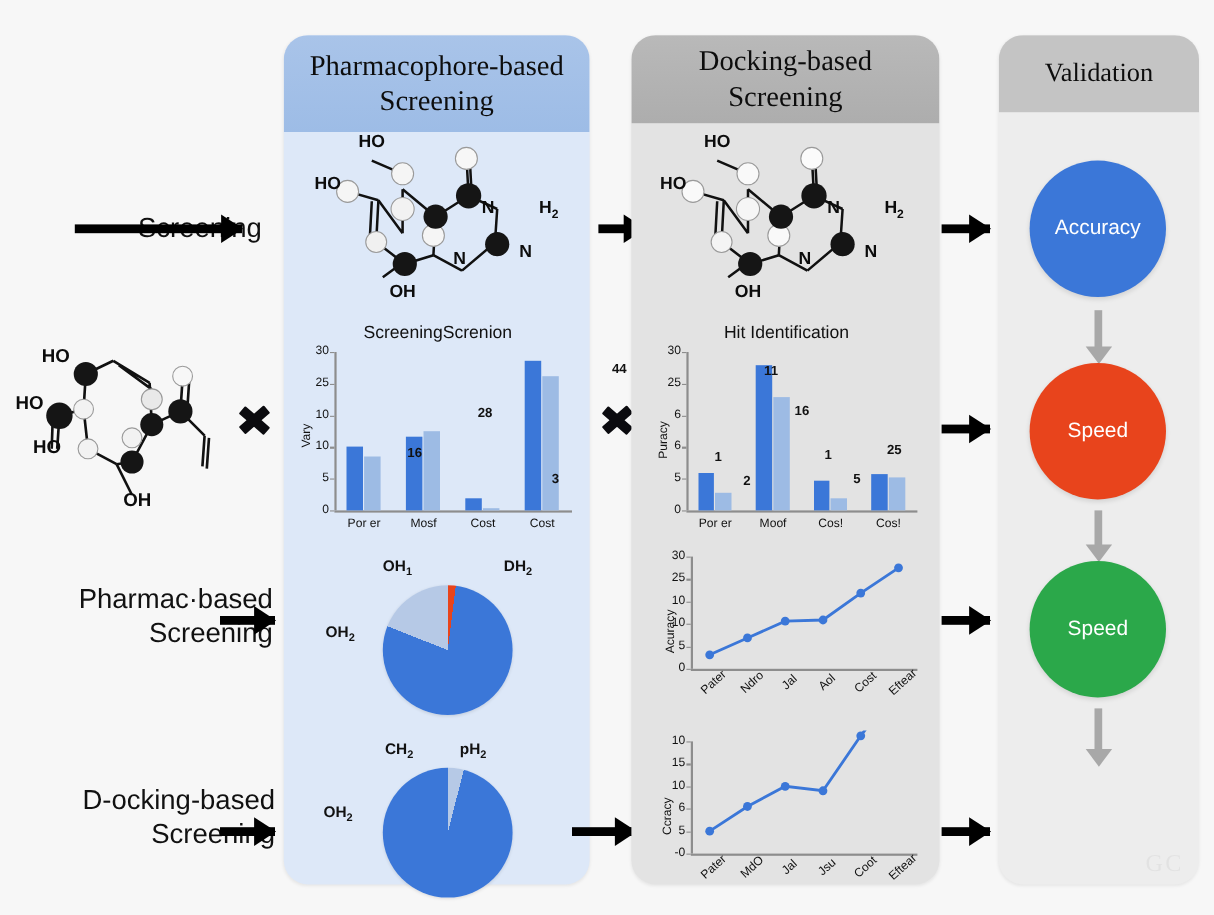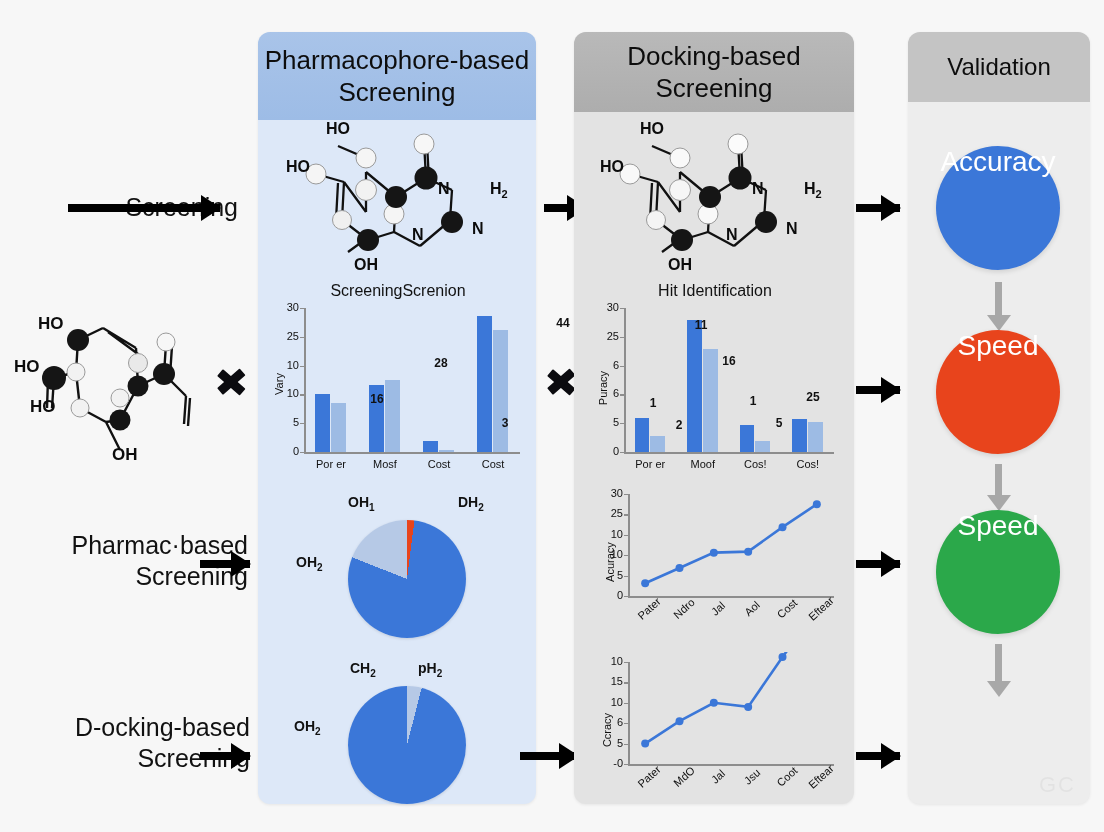--- a/index.html
+++ b/index.html
@@ -36,23 +36,24 @@
   .chevron{position:absolute;width:34px;height:46px;}
   .chevron:before,.chevron:after{
     content:"";position:absolute;left:4px;width:30px;height:9px;background:#0b0b0f;border-radius:1px;
   }
   .chevron:before{top:10px;transform:rotate(41deg);transform-origin:left center;}
   .chevron:after{bottom:8px;transform:rotate(-41deg);transform-origin:left center;}
 
   
   .panel{
     position:absolute;
-    border-radius:12px;
+    border-radius:22px;
     overflow:hidden;
     box-shadow:0 1px 3px rgba(0,0,0,.07);
+    font-family:Liberation Serif, serif;
   }
   .panel-head{
     position:absolute;left:0;top:0;right:0;
     display:flex;align-items:center;justify-content:center;
     text-align:center;
     font-size:26px;line-height:32px;color:#0d0d0d;
     font-weight:400;
     white-space:pre-line;
   }
   #panel-pharm{left:258px;top:32px;width:278px;height:772px;background:#dde8f8;}
@@ -60,21 +61,21 @@
   #panel-dock{left:574px;top:32px;width:280px;height:772px;background:#e3e3e3;}
   #panel-dock .panel-head{height:80px;background:linear-gradient(180deg,#b9b9b9 0%,#adadad 100%);}
   #panel-valid{left:908px;top:32px;width:182px;height:772px;background:#ededed;}
   #panel-valid .panel-head{height:70px;background:#c4c4c4;font-size:24px;}
 
   
   .mol{position:absolute;}
   .mol svg{display:block;}
 
   
-  .mini{position:absolute;}
+  .mini{position:absolute;margin-top:12px;}
   .mini .mtitle{
     position:absolute;left:0;right:0;top:0;
     text-align:center;font-size:16px;color:#111;
   }
   .axis-line{position:absolute;background:#8d8d8d;}
   .ytick,.xtick{position:absolute;font-size:11px;color:#111;}
   .ytick{text-align:right;}
   .xtick{text-align:center;}
   .ylab{
     position:absolute;font-size:11px;color:#111;
@@ -88,22 +89,22 @@
   .blabel{position:absolute;font-size:12px;color:#111;text-align:center;font-weight:600;}
 
   
   .pie{position:absolute;border-radius:50%;}
   .pielab{position:absolute;font-size:14px;color:#111;font-weight:600;white-space:nowrap;}
   .pielab sub{font-size:10px;}
 
   
   .vcircle{
     position:absolute;border-radius:50%;
-    display:flex;align-items:flex-start;justify-content:center;
-    color:#fff;font-size:28px;
+    display:flex;align-items:center;justify-content:center;
+    color:#fff;font-size:19px;
     box-shadow:0 2px 5px rgba(0,0,0,.12);
   }
   .vArrow{position:absolute;width:7px;background:#a8a8a8;}
   .vArrow:after{
     content:"";position:absolute;left:50%;bottom:-15px;transform:translateX(-50%);
     width:0;height:0;border-left:12px solid transparent;border-right:12px solid transparent;
     border-top:16px solid #a8a8a8;
   }
   .vtext{
     position:absolute;left:0;right:0;text-align:center;

